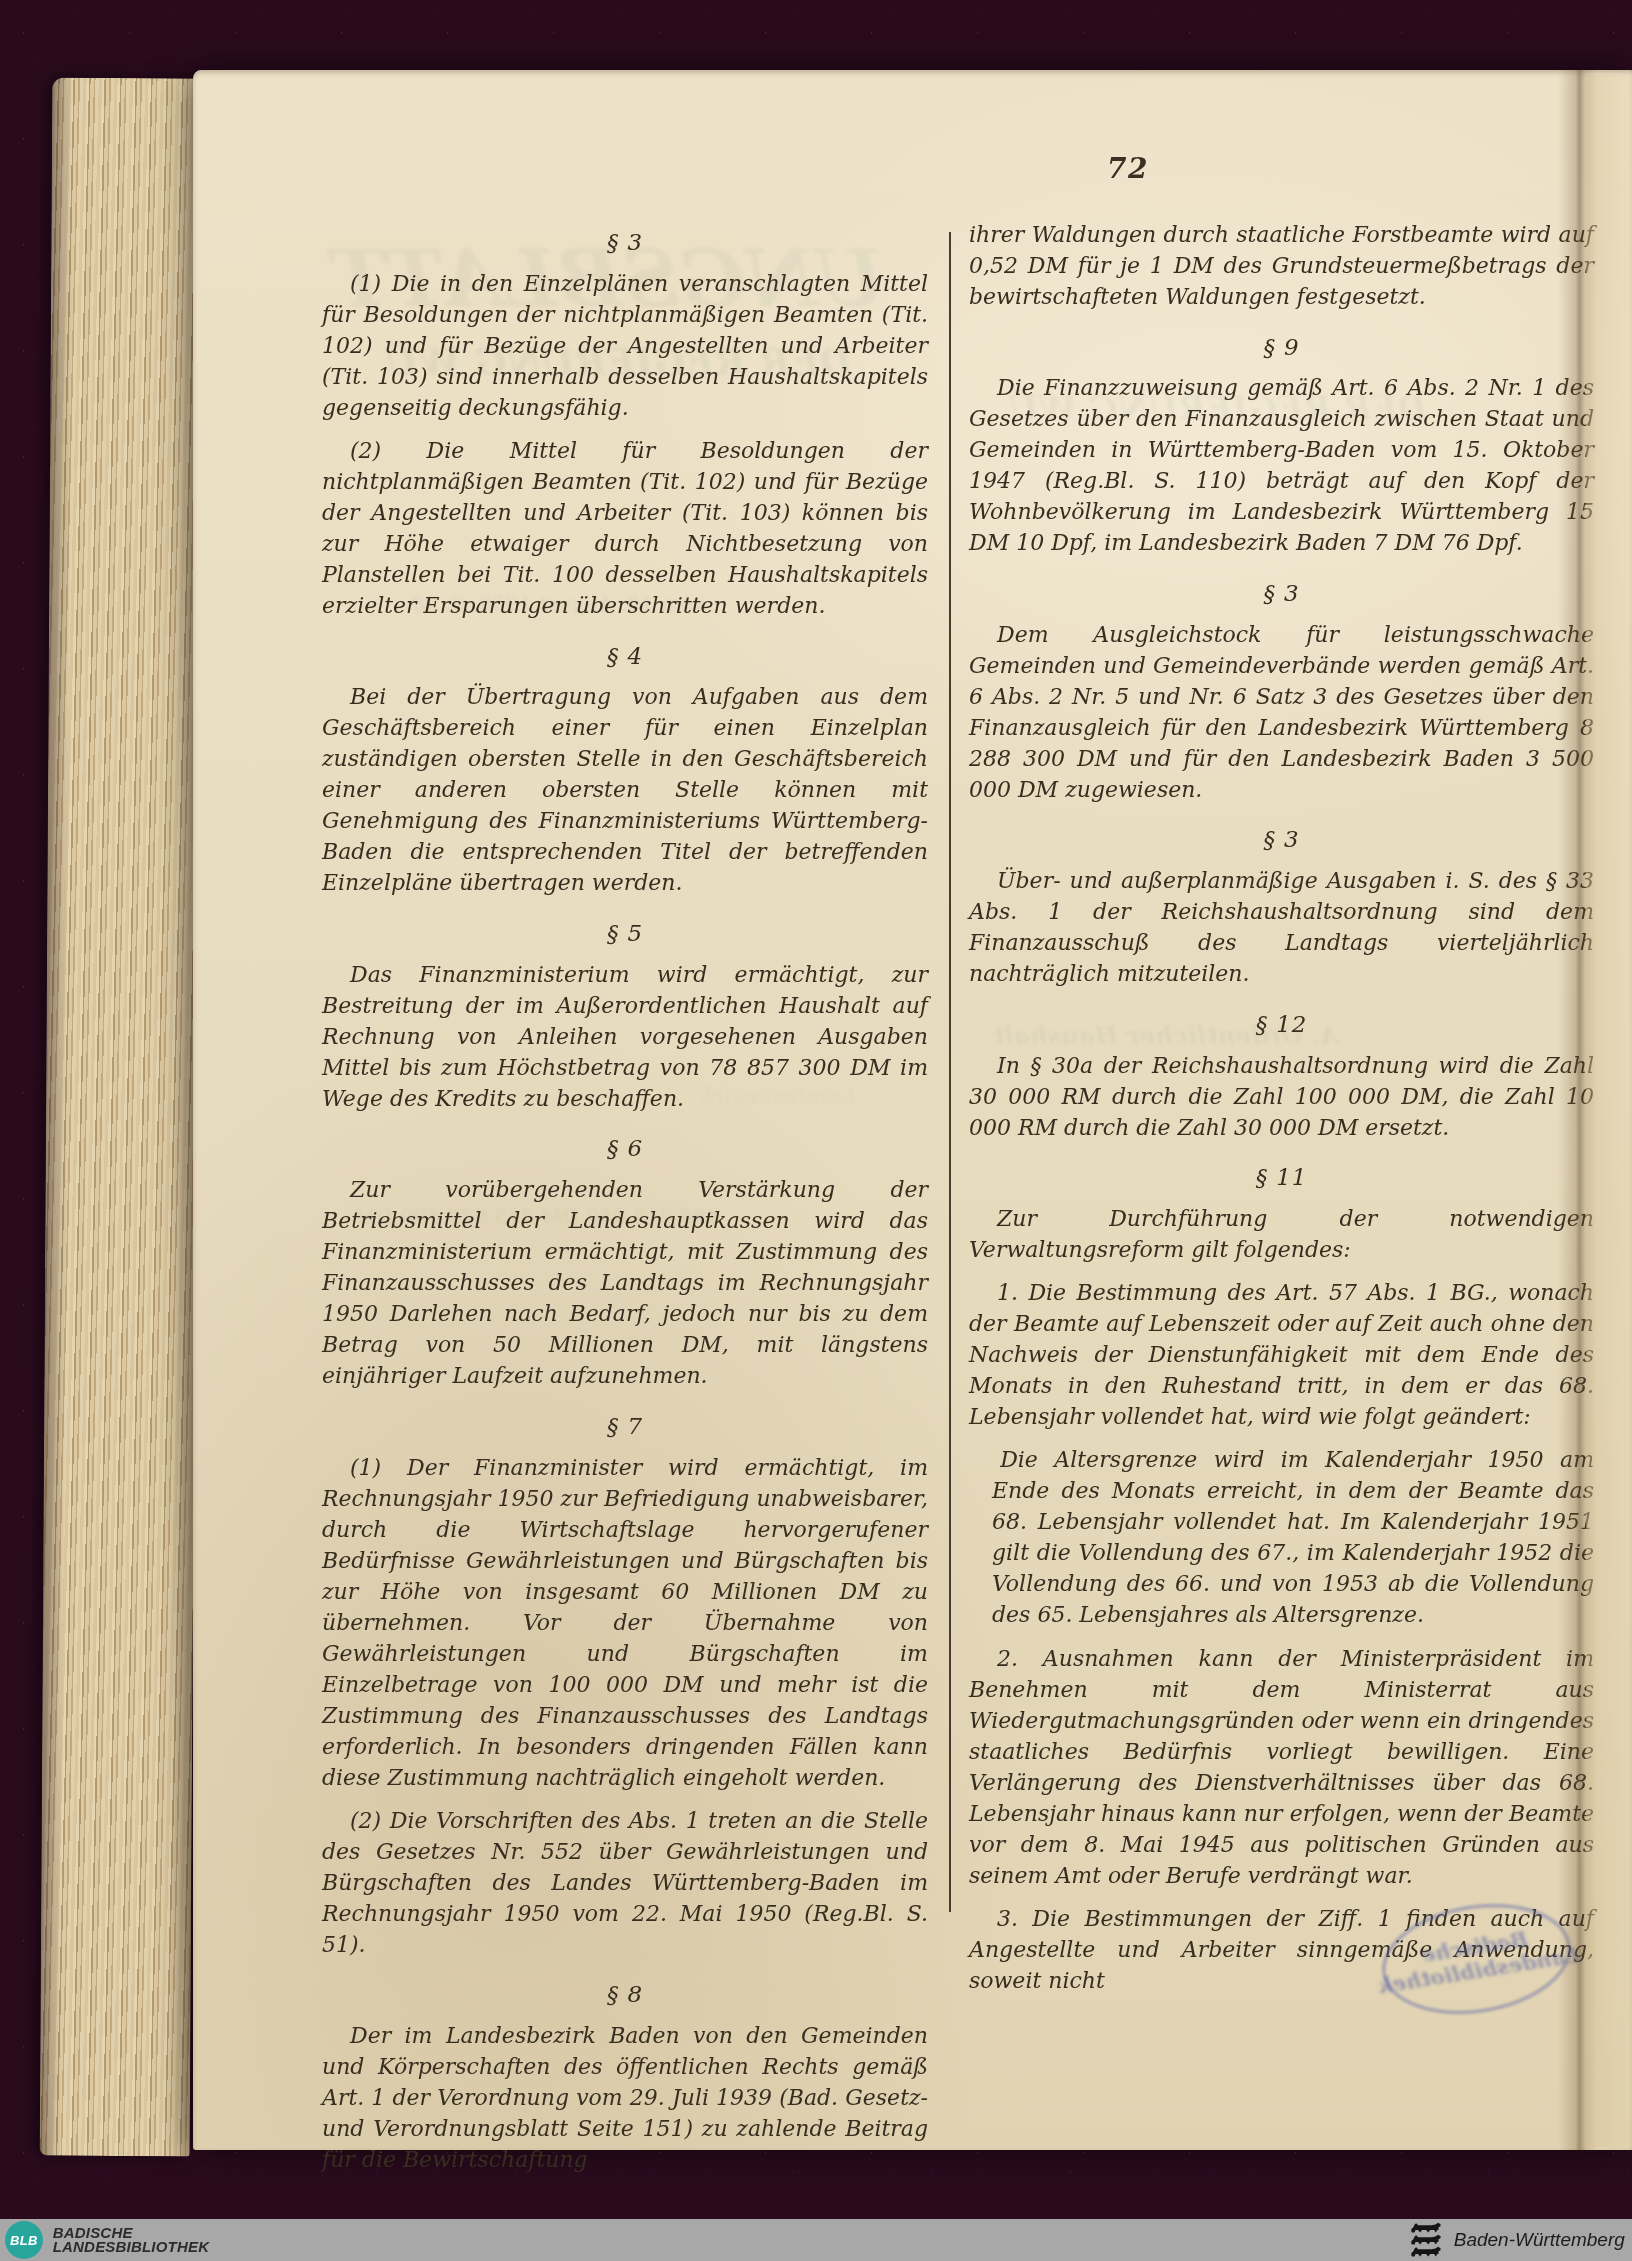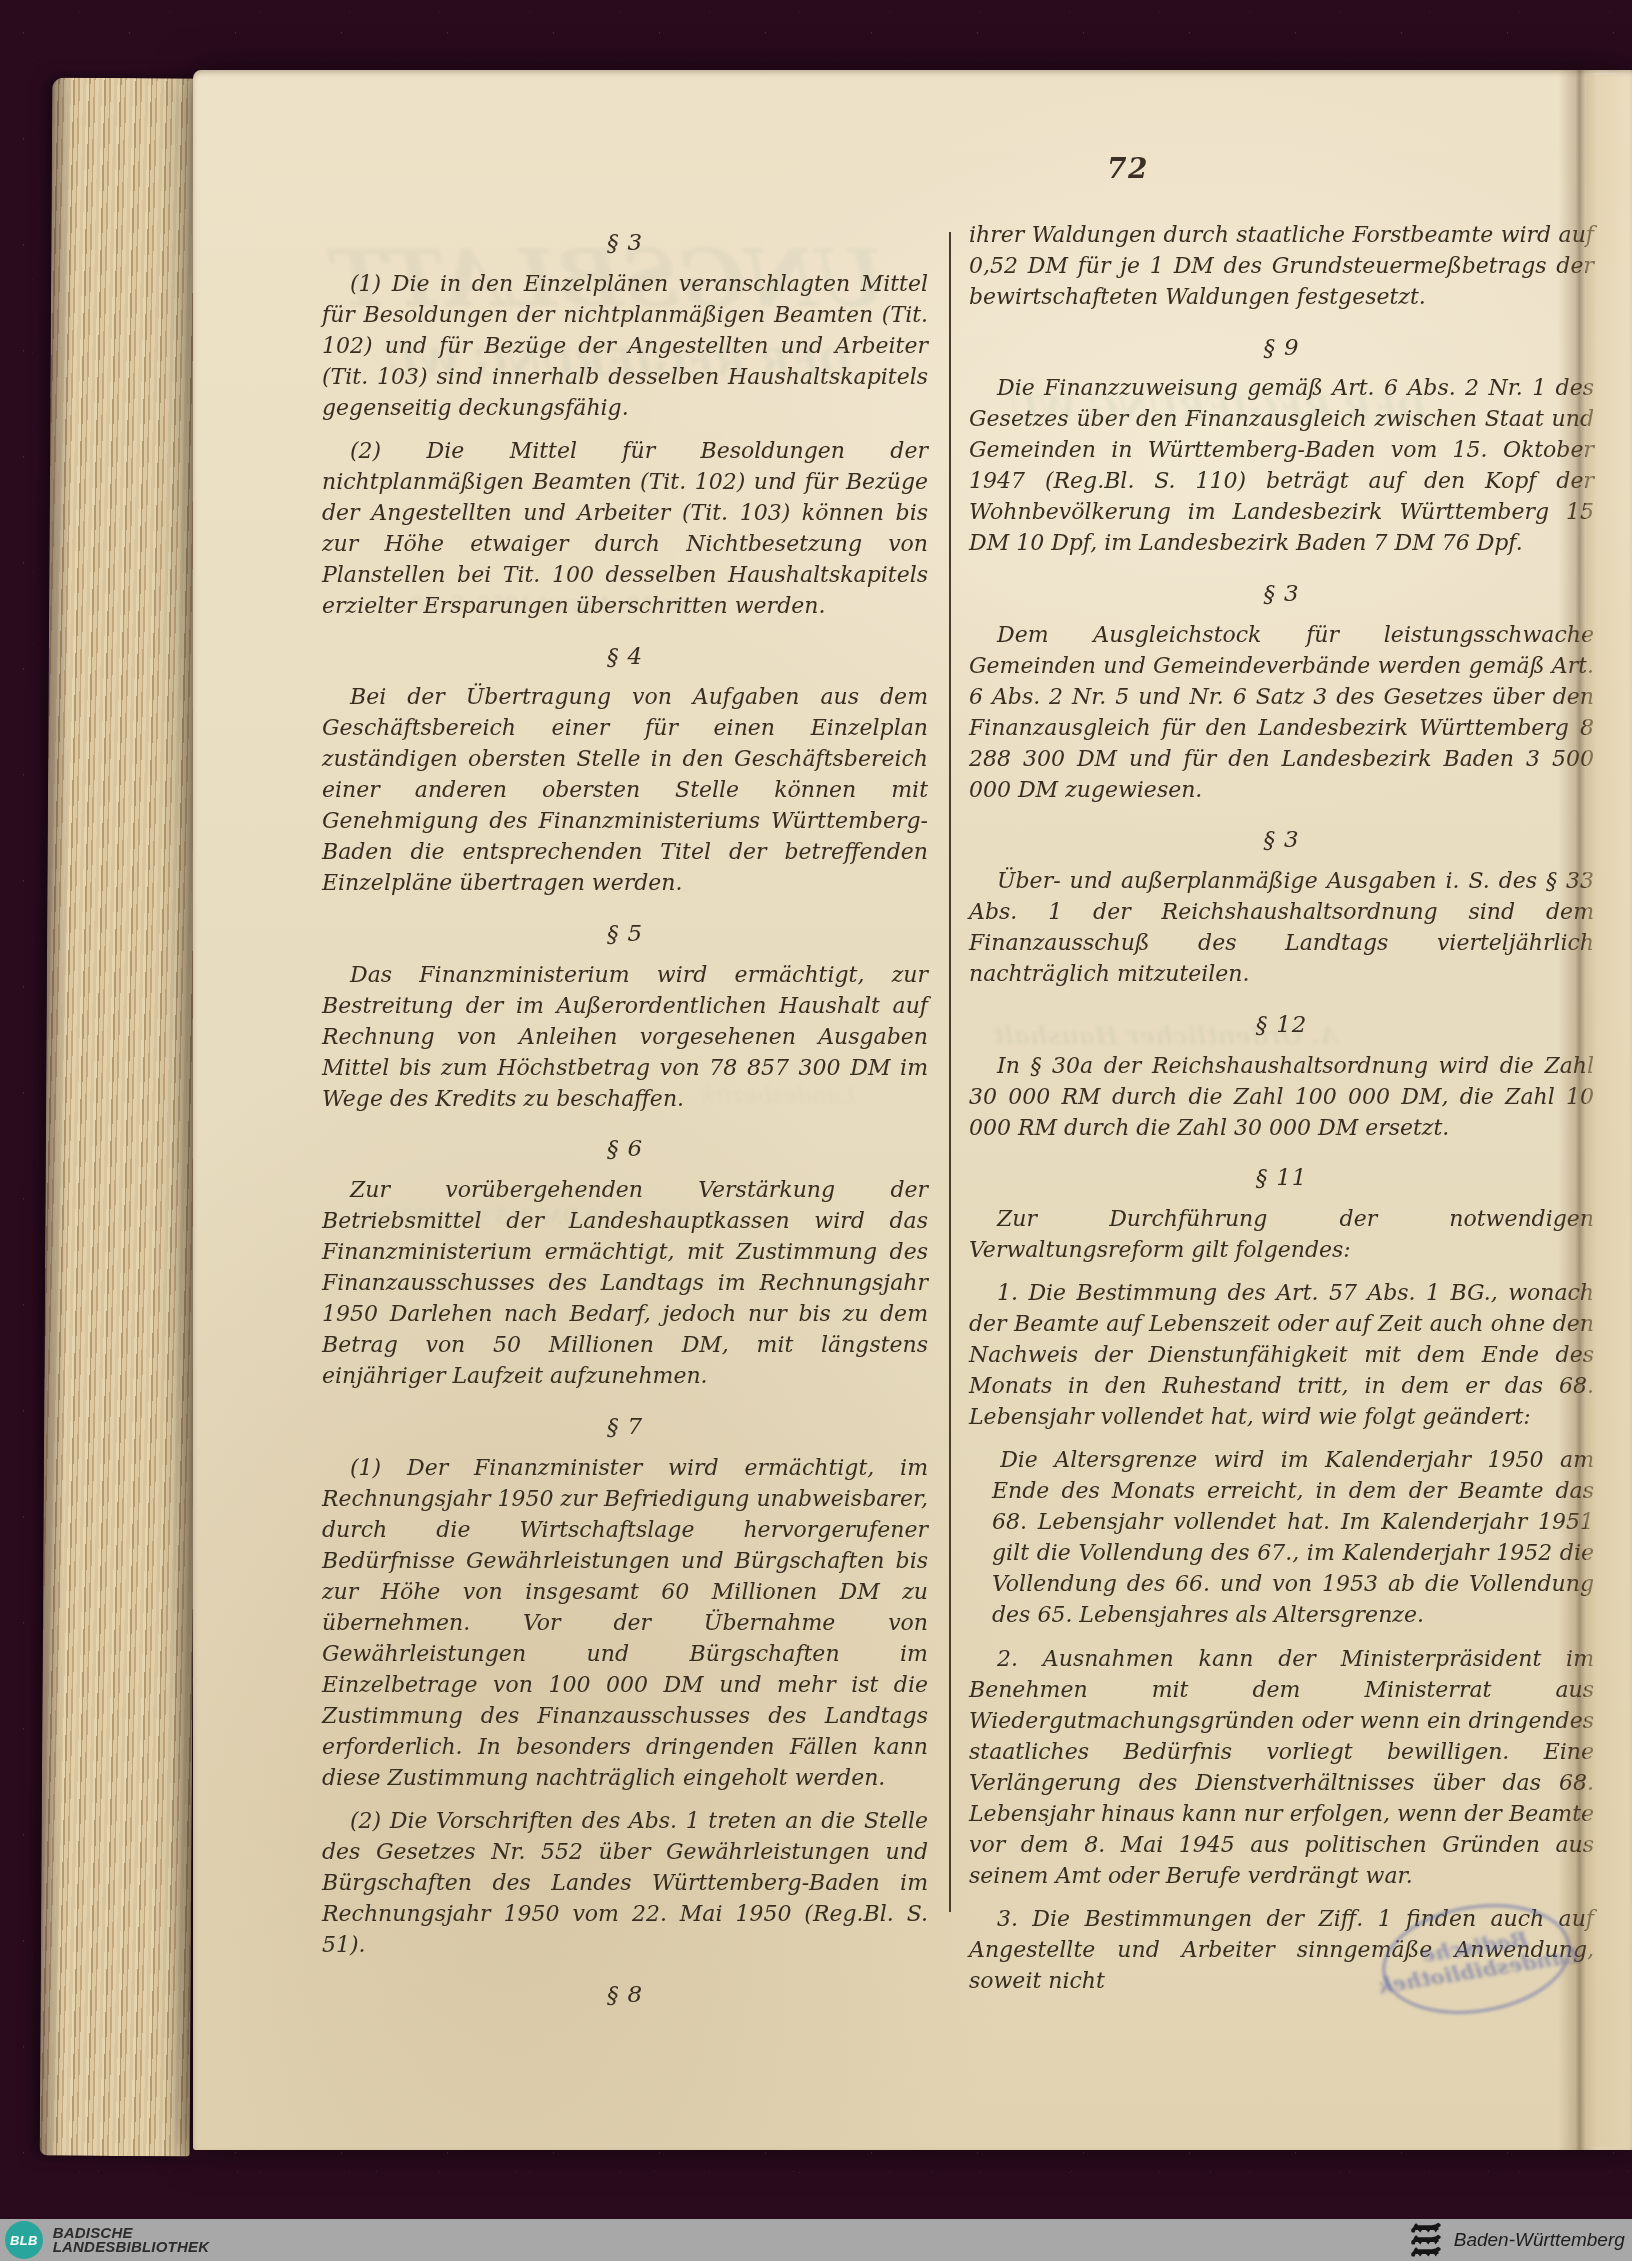--- a/index.html
+++ b/index.html
@@ -101,20 +101,21 @@
         <div class="heading">§ 4</div>
         <div class="para">Bei der Übertragung von Aufgaben aus dem Geschäftsbereich einer für einen Einzelplan zuständigen obersten Stelle in den Geschäftsbereich einer anderen obersten Stelle können mit Genehmigung des Finanzministeriums Württemberg-Baden die entsprechenden Titel der betreffenden Einzelpläne übertragen werden.</div>
         <div class="heading">§ 5</div>
         <div class="para">Das Finanzministerium wird ermächtigt, zur Bestreitung der im Außerordentlichen Haushalt auf Rechnung von Anleihen vorgesehenen Ausgaben Mittel bis zum Höchstbetrag von 78 857 300 DM im Wege des Kredits zu beschaffen.</div>
         <div class="heading">§ 6</div>
         <div class="para">Zur vorübergehenden Verstärkung der Betriebsmittel der Landeshauptkassen wird das Finanzministerium ermächtigt, mit Zustimmung des Finanzausschusses des Landtags im Rechnungsjahr 1950 Darlehen nach Bedarf, jedoch nur bis zu dem Betrag von 50 Millionen DM, mit längstens einjähriger Laufzeit aufzunehmen.</div>
         <div class="heading">§ 7</div>
         <div class="para">(1) Der Finanzminister wird ermächtigt, im Rechnungsjahr 1950 zur Befriedigung unabweisbarer, durch die Wirtschaftslage hervorgerufener Bedürfnisse Gewährleistungen und Bürgschaften bis zur Höhe von insgesamt 60 Millionen DM zu übernehmen. Vor der Übernahme von Gewährleistungen und Bürgschaften im Einzelbetrage von 100 000 DM und mehr ist die Zustimmung des Finanzausschusses des Landtags erforderlich. In besonders dringenden Fällen kann diese Zustimmung nachträglich eingeholt werden.</div>
         <div class="para">(2) Die Vorschriften des Abs. 1 treten an die Stelle des Gesetzes Nr. 552 über Gewährleistungen und Bürgschaften des Landes Württemberg-Baden im Rechnungsjahr 1950 vom 22. Mai 1950 (Reg.Bl. S. 51).</div>
         <div class="heading">§ 8</div>
+        <div class="para">Der im Landesbezirk Baden von den Gemeinden und Körperschaften des öffentlichen Rechts gemäß Art. 1 der Verordnung vom 29. Juli 1939 (Bad. Gesetz- und Verordnungsblatt Seite 151) zu zahlende Beitrag für die Bewirtschaftung</div>
       </div>
     <div class="divider"></div>
     <div class="col col-right" id="col-right">
         <div class="cont">ihrer Waldungen durch staatliche Forstbeamte wird auf 0,52 DM für je 1 DM des Grundsteuermeßbetrags der bewirtschafteten Waldungen festgesetzt.</div>
         <div class="heading">§ 9</div>
         <div class="para">Die Finanzzuweisung gemäß Art. 6 Abs. 2 Nr. 1 des Gesetzes über den Finanzausgleich zwischen Staat und Gemeinden in Württemberg-Baden vom 15. Oktober 1947 (Reg.Bl. S. 110) beträgt auf den Kopf der Wohnbevölkerung im Landesbezirk Württemberg 15 DM 10 Dpf, im Landesbezirk Baden 7 DM 76 Dpf.</div>
         <div class="heading">§ 3</div>
         <div class="para">Dem Ausgleichstock für leistungsschwache Gemeinden und Gemeindeverbände werden gemäß Art. 6 Abs. 2 Nr. 5 und Nr. 6 Satz 3 des Gesetzes über den Finanzausgleich für den Landesbezirk Württemberg 8 288 300 DM und für den Landesbezirk Baden 3 500 000 DM zugewiesen.</div>
         <div class="heading">§ 3</div>
         <div class="para">Über- und außerplanmäßige Ausgaben i. S. des § 33 Abs. 1 der Reichshaushaltsordnung sind dem Finanzausschuß des Landtags vierteljährlich nachträglich mitzuteilen.</div>

